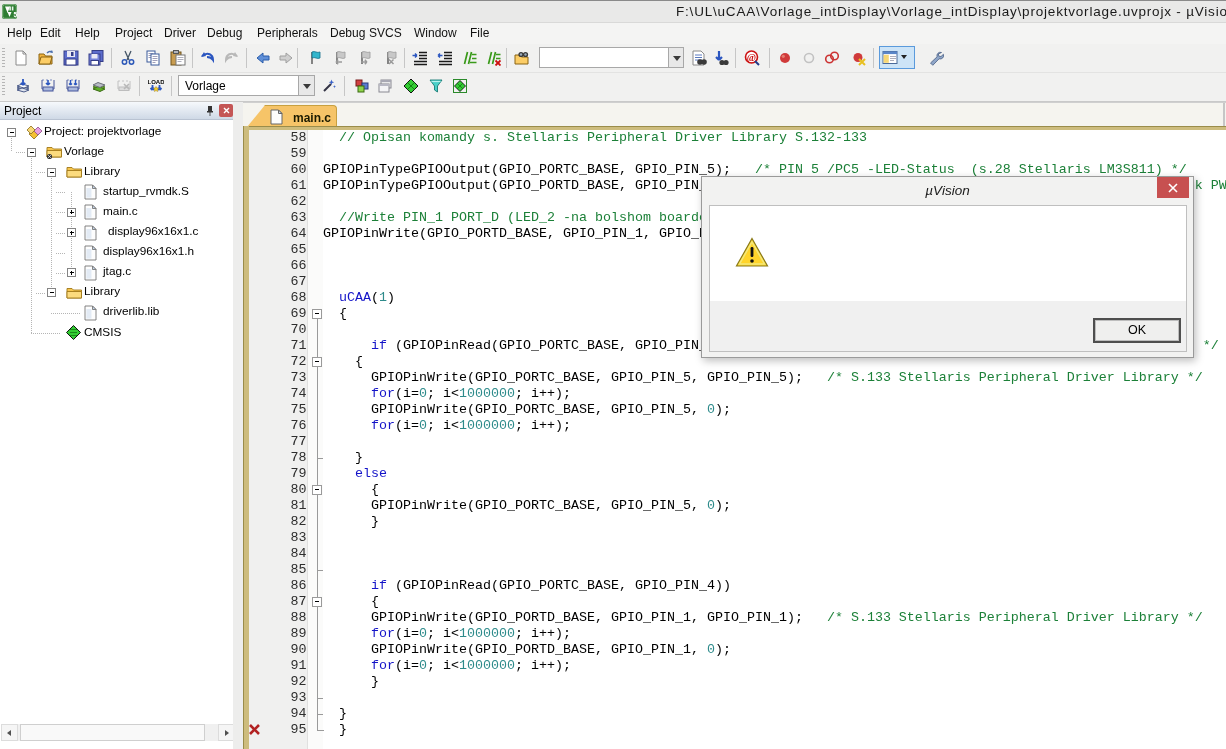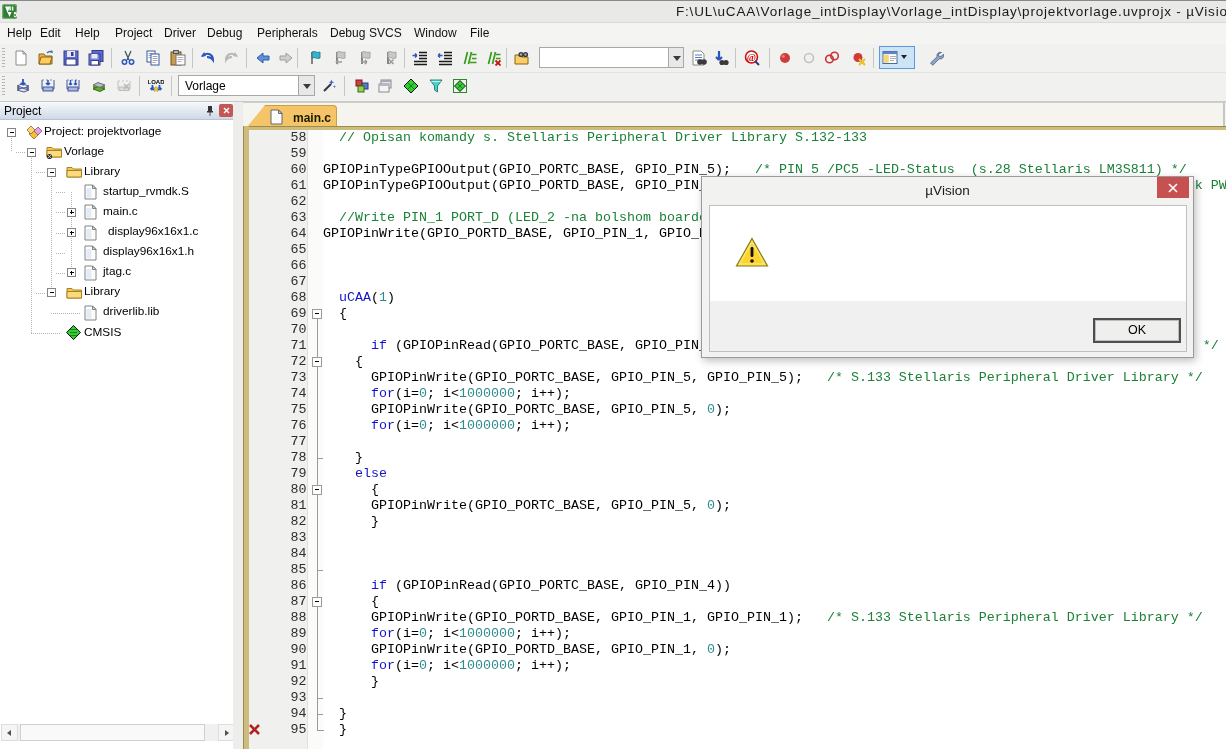--- a/index.html
+++ b/index.html
@@ -39,21 +39,21 @@
 pre { font-family:"Liberation Mono",monospace; font-size:13.333px; line-height:16px; }
 #linenums { position:absolute; left:249px; top:129.5px; width:57.5px; text-align:right; color:#2e2e2e; }
 #code { position:absolute; left:323px; top:129.5px; white-space:pre; color:#000; }
 #code .k { color:#1414c8; }
 #code .n { color:#2e8b8b; }
 #code .c { color:#1c8038; }
 .foldbox { position:absolute; width:10px; height:10px; background:#fff; border:1px solid #9a9a9a; }
 .foldminus { position:absolute; left:2px; top:3.5px; width:4px; height:1px; background:#000; }
 
 #dlg { left:701px; top:176px; width:493px; height:182px; background:#f2f2f1; border:1px solid #9a9a9a; box-shadow:2px 3px 8px rgba(0,0,0,0.25); }
-#dlgtitle { position:absolute; left:0; top:6px; width:100%; text-align:center; font-size:13.5px; color:#1a1a1a; }
+#dlgtitle { position:absolute; left:0; top:6px; width:100%; text-align:center; font-size:13.5px; color:#1a1a1a;font-style:italic; }
 #dlgx { position:absolute; left:455px; top:0px; width:32px; height:21px; background:#c75050; }
 #dlgx svg { position:absolute; left:11px; top:6px; }
 #dlginner { position:absolute; left:7px; top:28px; width:478px; height:147px; background:#fff; border:1px solid #bfbfbf; }
 #dlgfooter { position:absolute; left:0; bottom:0; width:100%; height:50px; background:#f0f0f0; }
 #okbtn { position:absolute; left:383px; top:112px; width:88px; height:25px; background:#efefee; border:2px solid #4e4e4e; box-shadow: inset 0 0 0 1px #bdbdbd; font-size:12.5px; color:#000; text-align:center; line-height:21px; }
 #dlgmsg { position:absolute; left:63px; top:26.5px; font-size:12px; color:#000; line-height:15.4px; white-space:nowrap; }
 #warnicon { position:absolute; left:25px; top:31px; }
 </style></head>
 <body>
 <div class="abs" id="titlebar">

